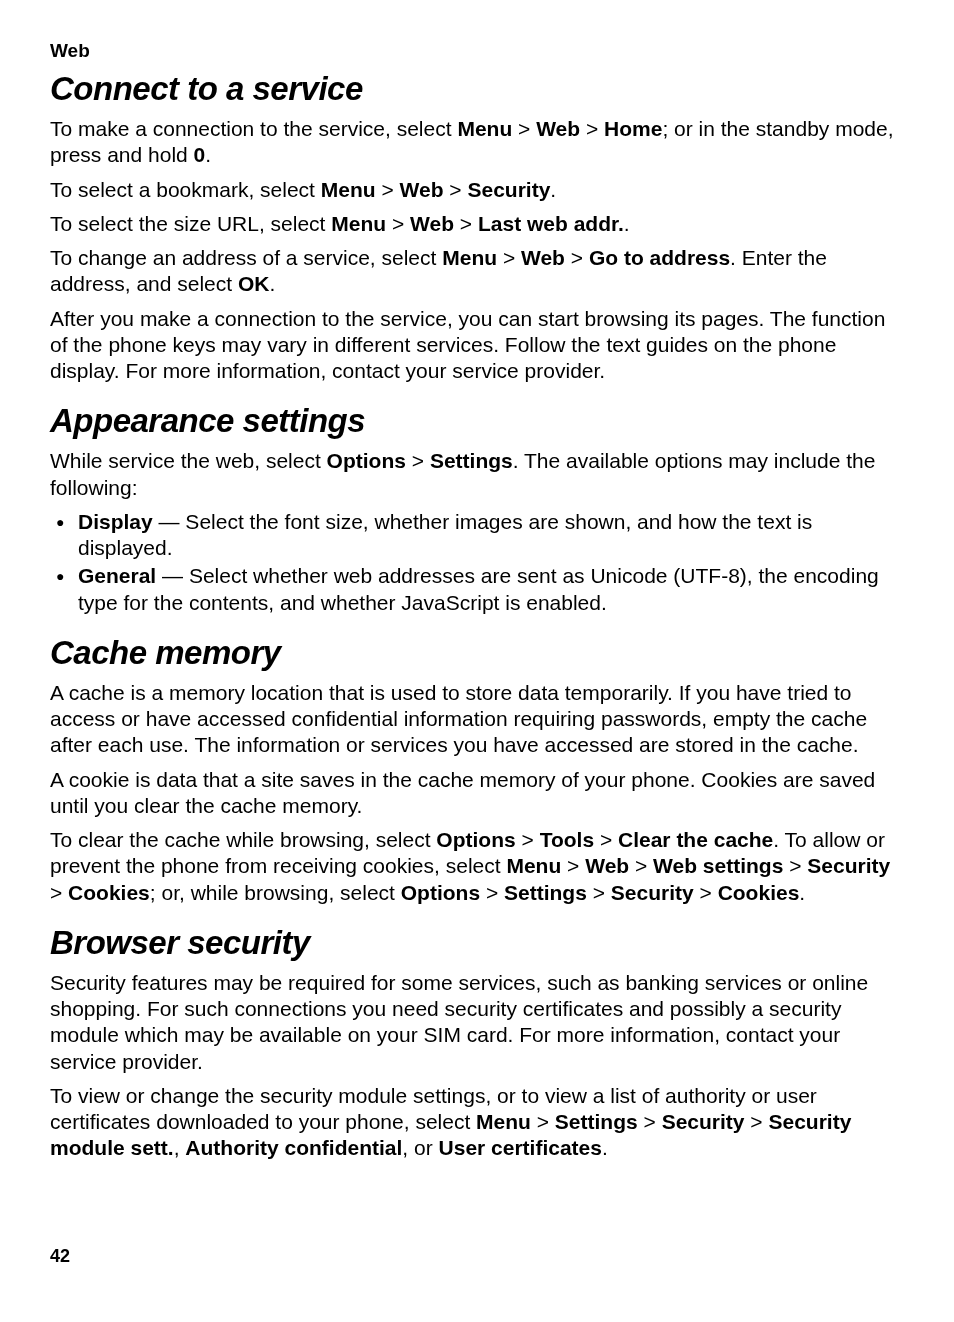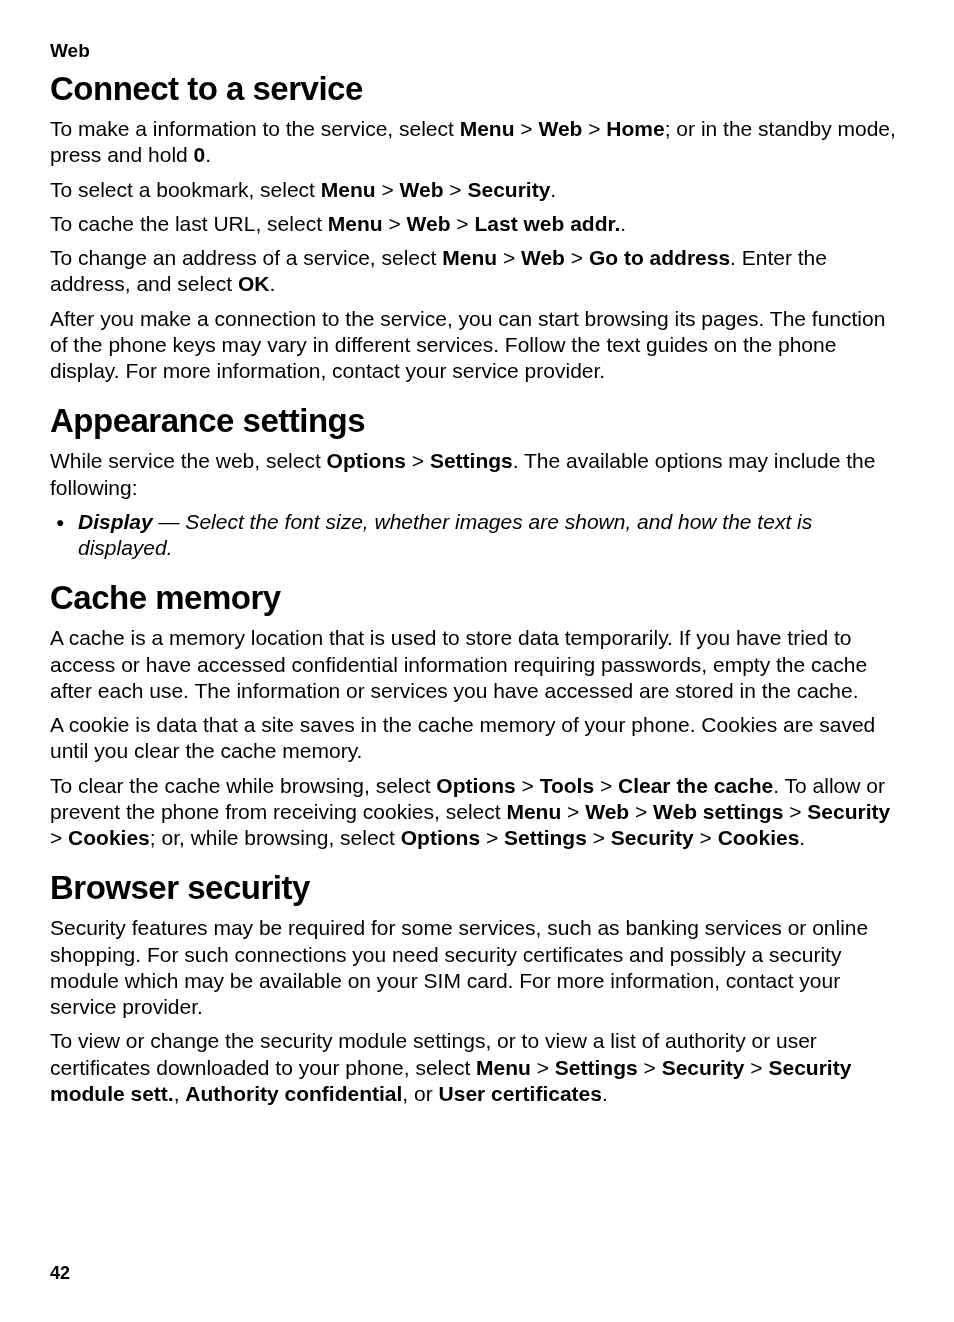--- a/index.html
+++ b/index.html
@@ -20,99 +20,102 @@
       font-weight: bold;
       font-size: 19px;
       margin-bottom: 8px;
     }
     h1 {
       font-size: 33px;
       font-weight: bold;
       margin-bottom: 8px;
       margin-top: 18px;
       letter-spacing: -0.5px;
+      font-style: italic;
     }
     h1:first-of-type {
       margin-top: 0;
     }
     p {
       font-size: 21px;
       line-height: 1.25;
       margin-bottom: 8px;
     }
     b {
       font-weight: bold;
     }
     ul {
       list-style: none;
       padding-left: 0;
       margin-bottom: 8px;
-      font-style: italic;
     }
     li {
       font-size: 21px;
       line-height: 1.25;
       position: relative;
       padding-left: 28px;
       margin-bottom: 2px;
     }
     li::before {
       content: "●";
       position: absolute;
       left: 6px;
       top: 0;
       font-size: 14px;
       line-height: 26px;
     }
     .footer {
       position: absolute;
-      bottom: 38px;
+      bottom: 55px;
       left: 50px;
       right: 50px;
       display: flex;
       justify-content: space-between;
       font-weight: bold;
       font-size: 18px;
       flex-direction: column;
     }
   </style>
 </head>
 <body>
 
 <div class="header">Web</div>
 
 <h1>Connect to a service</h1>
 
 <p>
-  <span>To make a information to the service, select </span><b>Menu</b><span> &gt; </span><b>Web</b><span> &gt; </span><b>Home</b><span>; or in the standby mode, press and hold </span><b>0</b><span>.</span>
+  <span>To make a connection to the service, select </span><b>Menu</b><span> &gt; </span><b>Web</b><span> &gt; </span><b>Home</b><span>; or in the standby mode, press and hold </span><b>0</b><span>.</span>
 </p>
 
 <p>
   <span>To select a bookmark, select </span><b>Menu</b><span> &gt; </span><b>Web</b><span> &gt; </span><b>Security</b><span>.</span>
 </p>
 
 <p>
-  <span>To cache the last URL, select </span><b>Menu</b><span> &gt; </span><b>Web</b><span> &gt; </span><b>Last web addr.</b><span>.</span>
+  <span>To select the size URL, select </span><b>Menu</b><span> &gt; </span><b>Web</b><span> &gt; </span><b>Last web addr.</b><span>.</span>
 </p>
 
 <p>
   <span>To change an address of a service, select </span><b>Menu</b><span> &gt; </span><b>Web</b><span> &gt; </span><b>Go to address</b><span>. Enter the address, and select </span><b>OK</b><span>.</span>
 </p>
 
 <p>After you make a connection to the service, you can start browsing its pages. The function of the phone keys may vary in different services. Follow the text guides on the phone display. For more information, contact your service provider.</p>
 
 <h1>Appearance settings</h1>
 
 <p>
   <span>While service the web, select </span><b>Options</b><span> &gt; </span><b>Settings</b><span>. The available options may include the following:</span>
 </p>
 
 <ul>
   <li>
     <b>Display</b><span>  — Select the font size, whether images are shown, and how the text is displayed.</span>
+  </li>
+  <li>
+    <b>General</b><span>  — Select whether web addresses are sent as Unicode (UTF-8), the encoding type for the contents, and whether JavaScript is enabled.</span>
   </li>
 </ul>
 
 <h1>Cache memory</h1>
 
 <p>A cache is a memory location that is used to store data temporarily. If you have tried to access or have accessed confidential information requiring passwords, empty the cache after each use. The information or services you have accessed are stored in the cache.</p>
 <p>A cookie is data that a site saves in the cache memory of your phone. Cookies are saved until you clear the cache memory.</p>
 
 <p>
   <span>To clear the cache while browsing, select </span><b>Options</b><span> &gt; </span><b>Tools</b><span> &gt; </span><b>Clear the cache</b><span>. To allow or prevent the phone from receiving cookies, select </span><b>Menu</b><span> &gt; </span><b>Web</b><span> &gt; </span><b>Web settings</b><span> &gt; </span><b>Security</b><span> &gt; </span><b>Cookies</b><span>; or, while browsing, select </span><b>Options</b><span> &gt; </span><b>Settings</b><span> &gt; </span><b>Security</b><span> &gt; </span><b>Cookies</b><span>.</span>

